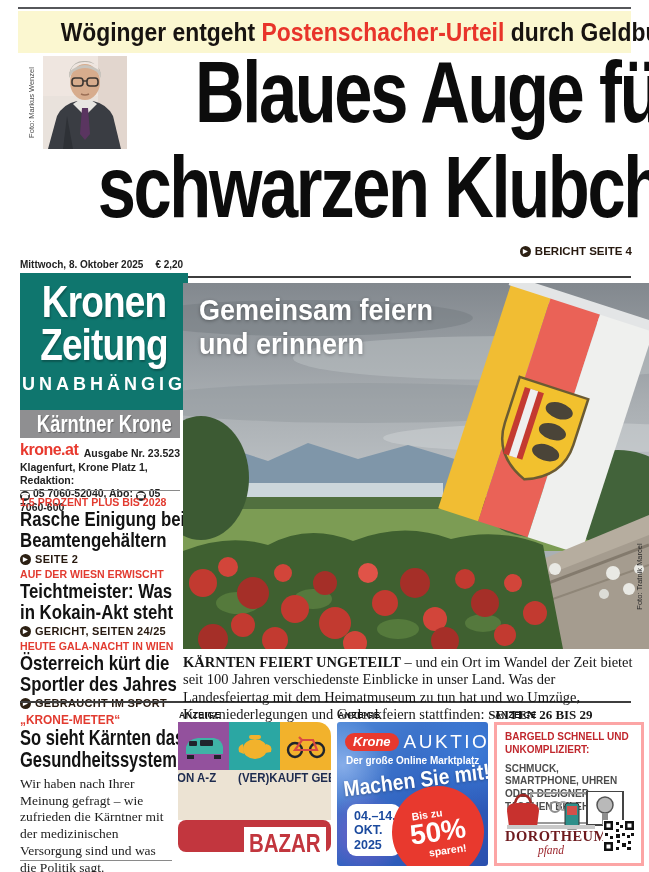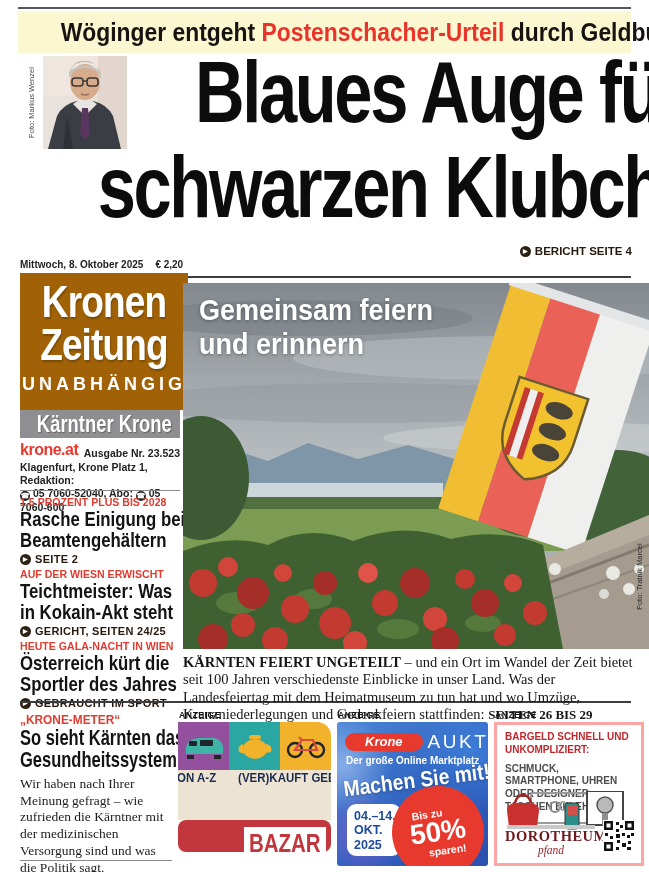--- a/index.html
+++ b/index.html
@@ -26,21 +26,21 @@
 
   .bericht{right:17px;top:245px;font-size:11.5px;font-weight:bold;color:#27190f;
            display:flex;align-items:center;gap:4px;}
   .arrow-circle{display:inline-flex;align-items:center;justify-content:center;width:11px;height:11px;
            border-radius:50%;background:#2c2013;color:#fff;font-size:6px;line-height:11px;flex:0 0 11px;}
   .dateline{left:20px;top:259px;font-size:10px;font-weight:bold;color:#222;}
   .dateline .price{margin-left:12px;}
   .rule-top{left:183px;top:276px;width:448px;height:2px;background:#3d3d3d;}
 
   
-  .logo-box{left:20px;top:273px;width:168px;height:137px;background:#a16207;text-align:center;
+  .logo-box{left:20px;top:273px;width:168px;height:137px;background:#0f766e;text-align:center;
             color:#fff;padding-top:7px;box-sizing:border-box;}
   .logo-line{font-size:44px;font-weight:bold;line-height:.98;letter-spacing:-1px;
              text-shadow:1px 2px 2px rgba(0,0,0,.25);}
   .logo-line .cxc{transform:scaleX(.84);}
   .logo-tag{margin-top:8px;font-size:18px;font-weight:bold;letter-spacing:4px;}
   .regional{left:20px;top:410px;width:160px;height:28px;background:#8f8f91;color:#fff;
             text-align:center;line-height:28px;font-size:23px;font-weight:bold;
             text-shadow:1px 1px 1px rgba(0,0,0,.3);}
   .kat-line{left:20px;top:441px;width:160px;display:flex;justify-content:space-between;align-items:flex-end;}
   .kat{color:#e8392e;font-weight:bold;font-size:16px;letter-spacing:-.5px;}
@@ -96,21 +96,21 @@
            display:flex;align-items:center;justify-content:center;font-weight:bold;font-size:25px;}
   .bz-logo .cxc{transform:scaleX(.82);}
   
   .ad-auktion{left:337px;width:151px;border-radius:3px;color:#fff;
     background:
       radial-gradient(60px 60px at 18% 78%,rgba(140,90,200,.75),rgba(140,90,200,0) 70%),
       radial-gradient(70px 70px at 4% 30%,rgba(190,215,255,.55),rgba(190,215,255,0) 70%),
       radial-gradient(80px 80px at 90% 20%,rgba(70,140,230,.6),rgba(70,140,230,0) 75%),
       linear-gradient(140deg,#4c86d6 0%,#2f62c0 55%,#2b4fae 100%);}
   .ak-row{display:flex;align-items:center;gap:5px;margin:9px 0 0 8px;}
-  .ak-pill{background:#e8392e;border-radius:10px;padding:1px 20px 2px;font-weight:bold;
+  .ak-pill{background:#e8392e;border-radius:10px;padding:1px 8px 2px;font-weight:bold;
            font-style:italic;font-size:13px;color:#fff;}
   .ak-brand2{font-size:19px;letter-spacing:2.5px;font-weight:normal;}
   .ak-sub{margin:2px 0 0 9px;font-size:10px;font-weight:bold;}
   .ak-cta{position:absolute;left:-4px;top:46px;width:159px;text-align:center;font-size:22px;
           font-weight:bold;transform:rotate(-7deg);text-shadow:0 1px 3px rgba(0,0,0,.3);}
   .ak-cta .cxc{transform:scaleX(.88);}
   .ak-date{position:absolute;left:10px;top:82px;width:54px;height:52px;background:#fff;border-radius:9px;
            color:#1b4a9e;font-weight:bold;font-size:12.5px;line-height:1.15;padding:5px 0 0 7px;box-sizing:border-box;}
   .ak-badge{position:absolute;right:4px;top:64px;width:92px;height:92px;border-radius:50%;background:#e8392e;
             display:flex;flex-direction:column;align-items:center;justify-content:center;

